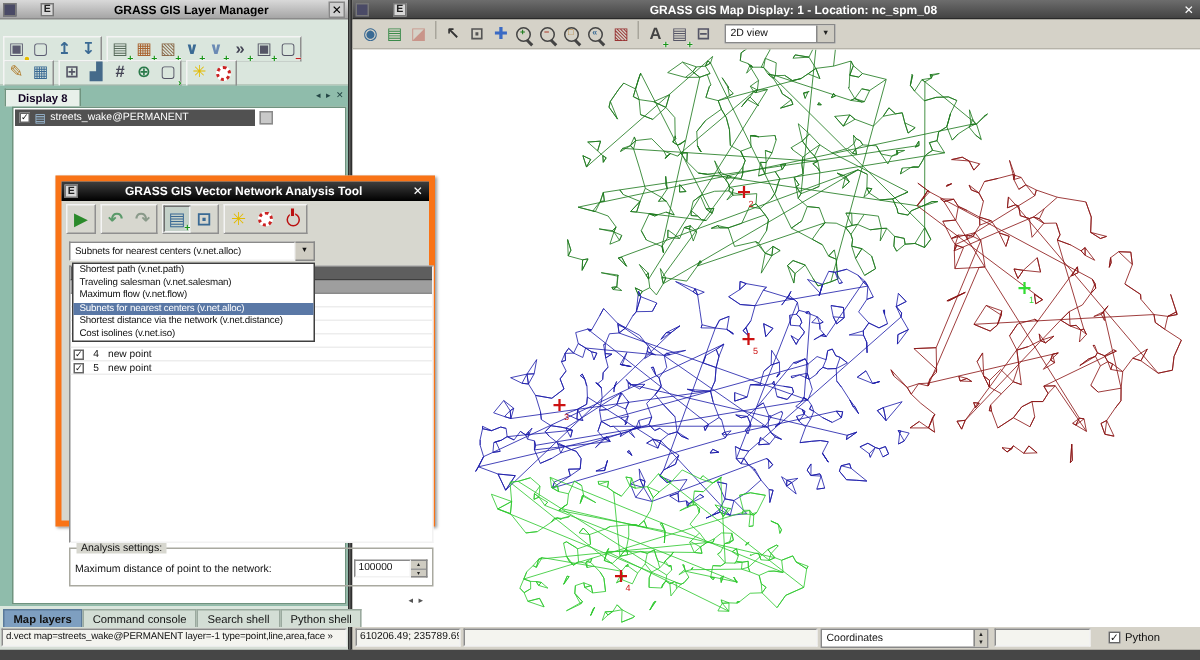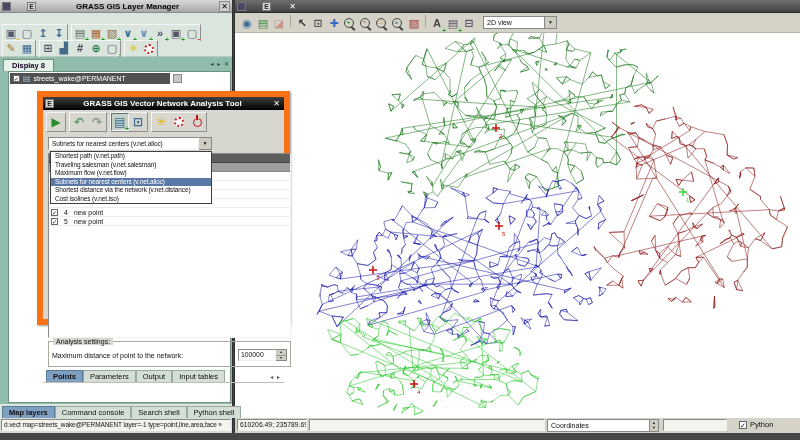--- a/index.html
+++ b/index.html
@@ -60,21 +60,21 @@
 .gly{line-height:1;font-weight:bold}
 .badge{position:absolute;right:-1px;bottom:-2px;font-size:7px;font-weight:bold;text-shadow:0 0 1px #fff,0 0 1px #fff}
 .magi{position:relative;display:inline-block;width:12px;height:12px}
 .magi::before{content:"";position:absolute;left:0;top:0;width:8px;height:8px;border:1.4px solid #444;border-radius:50%}
 .magi::after{content:"";position:absolute;left:8px;top:8px;width:5px;height:1.7px;background:#444;transform:rotate(45deg);transform-origin:0 0}
 .magsub{position:absolute;left:0;top:0.5px;width:9px;text-align:center;font-size:6px;font-weight:bold;line-height:8px}
 .targeti{display:inline-block;width:10px;height:10px;border:2px dotted #cc2222;border-radius:50%;background:#fff}
 .poweri{display:inline-block;width:9px;height:9px;border:1.6px solid #b11;border-radius:50%;position:relative}
 .poweri::after{content:"";position:absolute;left:2.6px;top:-3.4px;width:1.8px;height:5px;background:#b11;box-shadow:0 0 0 0.8px #d5d2c8}
 
-.dlg{left:37px;top:91px;width:253px;height:234px;background:#d7d7cf;border:6px solid #f97316;z-index:10;box-shadow:1px 1px 2px rgba(0,0,0,.4)}
+.dlg{left:37px;top:117px;width:253px;height:234px;background:#d7d7cf;border:4px solid #f97316;z-index:10;box-shadow:1px 1px 2px rgba(0,0,0,.4)}
 .dlg-title{background:linear-gradient(#3f3f3f,#000);color:#fff}
 .dlg-toolbar{position:absolute;top:14px;left:0;right:0;height:22px;display:flex;align-items:center;padding-left:3px}
 .dlg .tbtn{width:18px;height:18px;font-size:12px}
 .dlg-combo{position:absolute;left:5px;top:40px;width:164px;height:13px;display:flex}
 .dlg-combo .field{flex:1;font-size:6.5px;line-height:11px;padding:0 3px;white-space:nowrap;overflow:hidden;letter-spacing:-0.1px;background:#fff;border:1px solid;border-color:#8a8a8a #f2f2f2 #f2f2f2 #8a8a8a}
 .dlg-combo .carr{width:13px;background:#cfccc2;border:1px solid #888;border-left:none;text-align:center;font-size:5px;line-height:11px}
 .dlg-list{position:absolute;left:5px;top:56px;width:243px;height:185px;background:#fff;border:1px solid;border-color:#8a8a8a #f2f2f2 #f2f2f2 #8a8a8a;overflow:hidden}
 .lrow{height:9px;display:flex;align-items:center;border-bottom:1px solid #ededed;font-size:6.8px;gap:4px;padding-left:2px;white-space:nowrap}
 .lrow.header{background:#5e5e5e;border-bottom:1px solid #3f3f3f}
 .lrow.sel{background:#9e9e9e;border-bottom:1px solid #8a8a8a}
@@ -97,20 +97,21 @@
 </style>
 </head>
 <body>
 
 <div id="screen">
 
   <div class="window md">
     <div class="titlebar md-title">
       <span class="wicon dark"></span>
       <span class="wicon">E</span>
+      <span class="ttl">GRASS GIS Map Display: 1  - Location: nc_spm_08</span>
       <span class="closex">✕</span>
     </div>
     <div class="md-toolbar">
       <span id="md-toolbar-btns"><span class="tflat">
             <span class="tbtn">
               <span class="gly" style="color:#3a6a94">◉</span>
             </span>
             <span class="tbtn">
               <span class="gly" style="color:#3a8a4a">▤</span>
             </span>
@@ -398,22 +399,16 @@
       <span class="glabel">Analysis settings:</span>
     </div>
     <span class="maxdist">Maximum distance of point to the network:</span>
     <span class="spinbox">
       <span class="sfield">100000</span>
       <span class="sbtns">
           <i>▴</i>
           <i>▾</i>
         </span>
     </span>
-    <div class="dlg-tabs" id="dlg-tabs">
-        <span class="btab active">Points</span>
-        <span class="btab">Parameters</span>
-        <span class="btab">Output</span>
-        <span class="btab">Input tables</span>
-      </div>
     <span class="dlg-tabnav">◂ ▸</span>
   </div>
 
 </div>
 
 </body></html>

